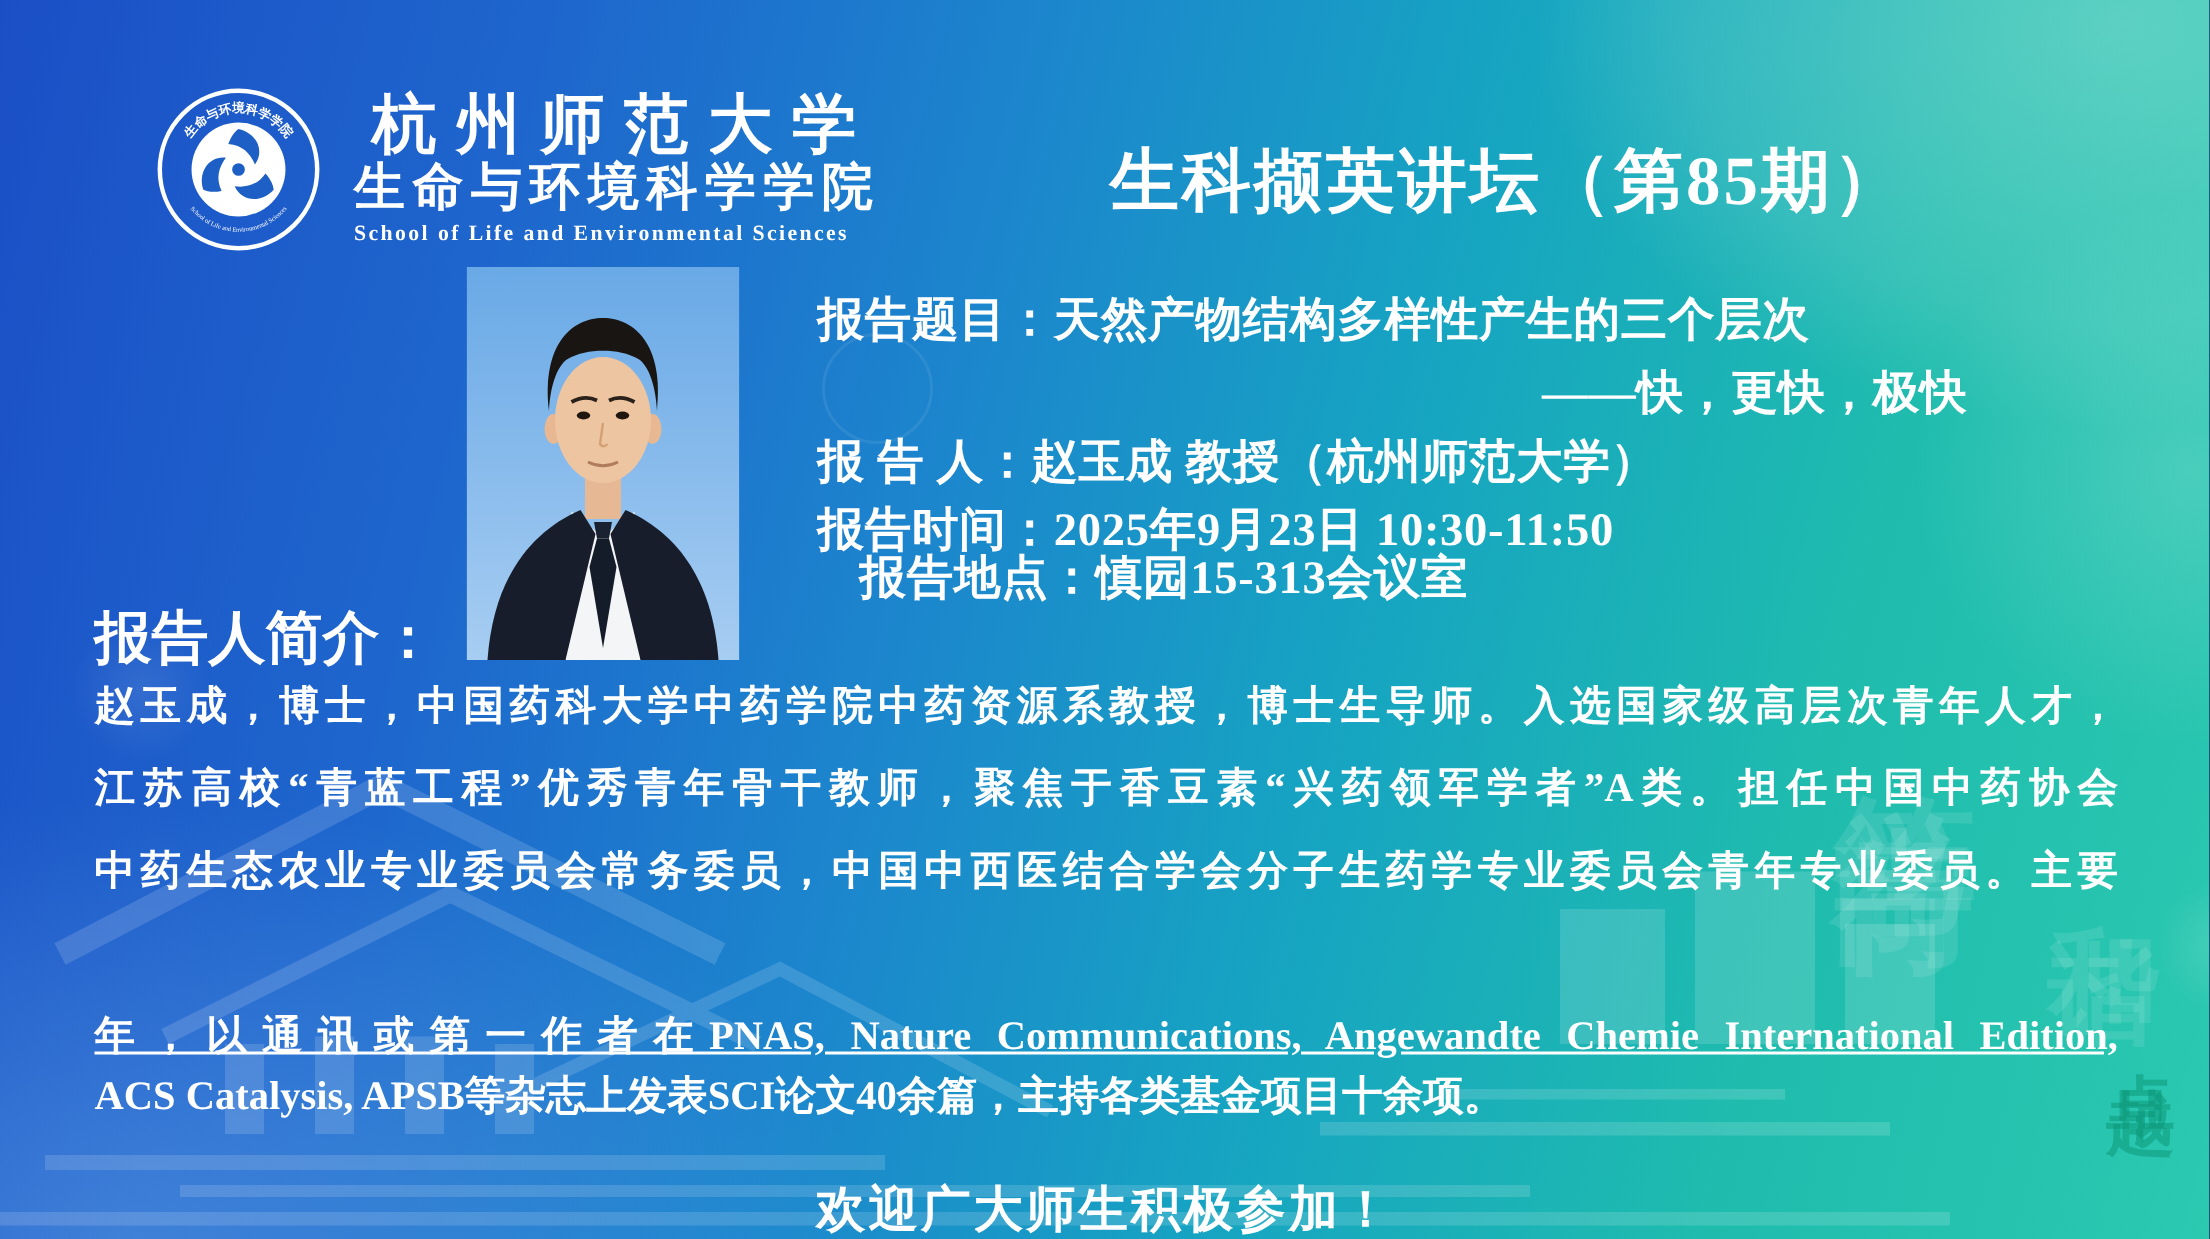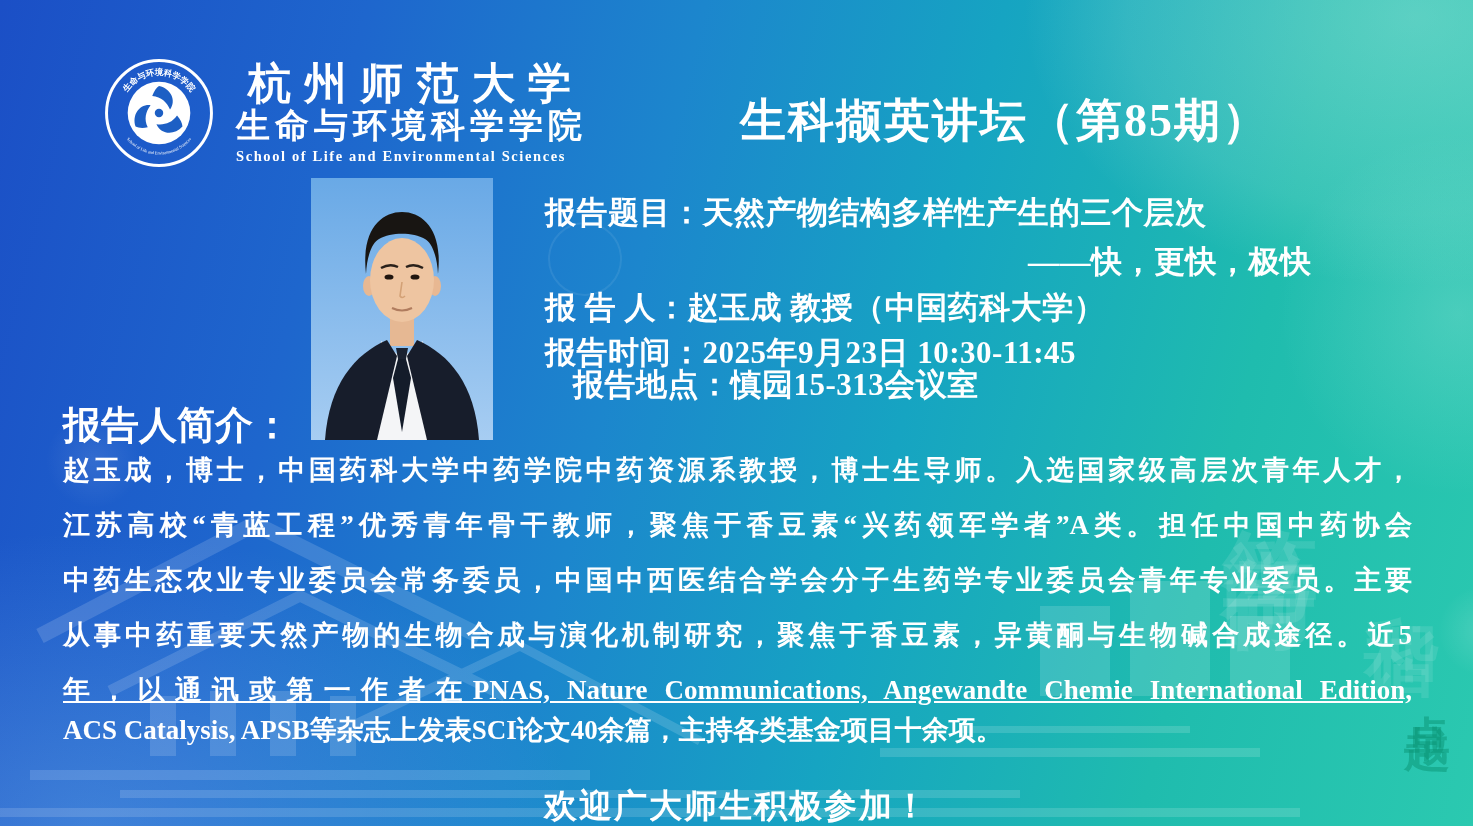--- a/index.html
+++ b/index.html
@@ -160,27 +160,26 @@
       <ellipse cx="78" cy="99" rx="4.5" ry="2.6" fill="#20160f"></ellipse>
       <ellipse cx="104" cy="99" rx="4.5" ry="2.6" fill="#20160f"></ellipse>
 
       <path d="M91,104 L89,118 Q91,121 94,118" stroke="#d3a176" stroke-width="1.6" fill="none"></path>
       <path d="M81,130 Q91,135 101,130" stroke="#b07c5e" stroke-width="2" fill="none"></path>
     </svg>
   </div>
 
   <div class="detail d1">报告题目：天然产物结构多样性产生的三个层次</div>
   <div class="detail d2">——快，更快，极快</div>
-  <div class="detail d3">报 告 人：赵玉成 教授（中国药科大学）</div>
-  <div class="detail d4">报告时间：2025年9月23日 10:30-11:45</div>
+  <div class="detail d3">报 告 人：赵玉成 教授（杭州师范大学）</div>
+  <div class="detail d4">报告时间：2025年9月23日 10:30-11:50</div>
   <div class="detail d5">报告地点：慎园15-313会议室</div>
 
   <div class="bio-heading">报告人简介：</div>
   <div class="bio-line just bl0">赵玉成，博士，中国药科大学中药学院中药资源系教授，博士生导师。入选国家级高层次青年人才，</div>
   <div class="bio-line just bl1">江苏高校“青蓝工程”优秀青年骨干教师，聚焦于香豆素“兴药领军学者”A类。担任中国中药协会</div>
   <div class="bio-line just bl2">中药生态农业专业委员会常务委员，中国中西医结合学会分子生药学专业委员会青年专业委员。主要</div>
-  <div class="bio-line just bl3">从事中药重要天然产物的生物合成与演化机制研究，聚焦于香豆素，异黄酮与生物碱合成途径。近5</div>
   <div class="bio-line just bl4">年，以通讯或第一作者在PNAS, Nature Communications, Angewandte Chemie International Edition,</div>
   <div class="bio-line bl5">ACS Catalysis, APSB等杂志上发表SCI论文40余篇，主持各类基金项目十余项。</div>
 
   <div class="welcome">欢迎广大师生积极参加！</div>
 
 </div>
 
 </body></html>

